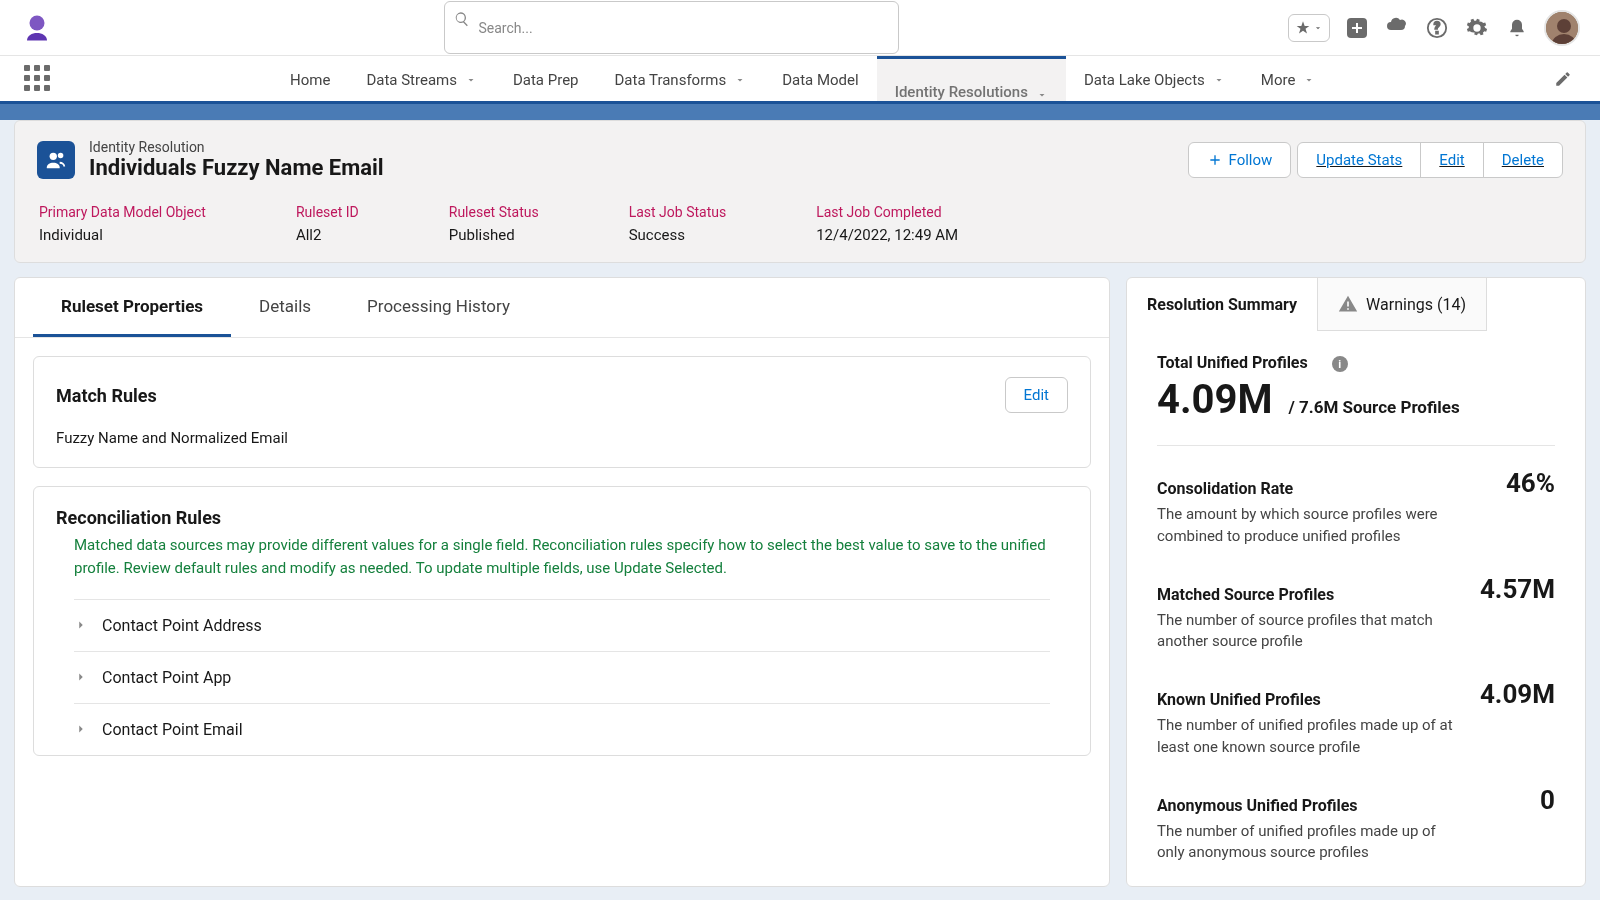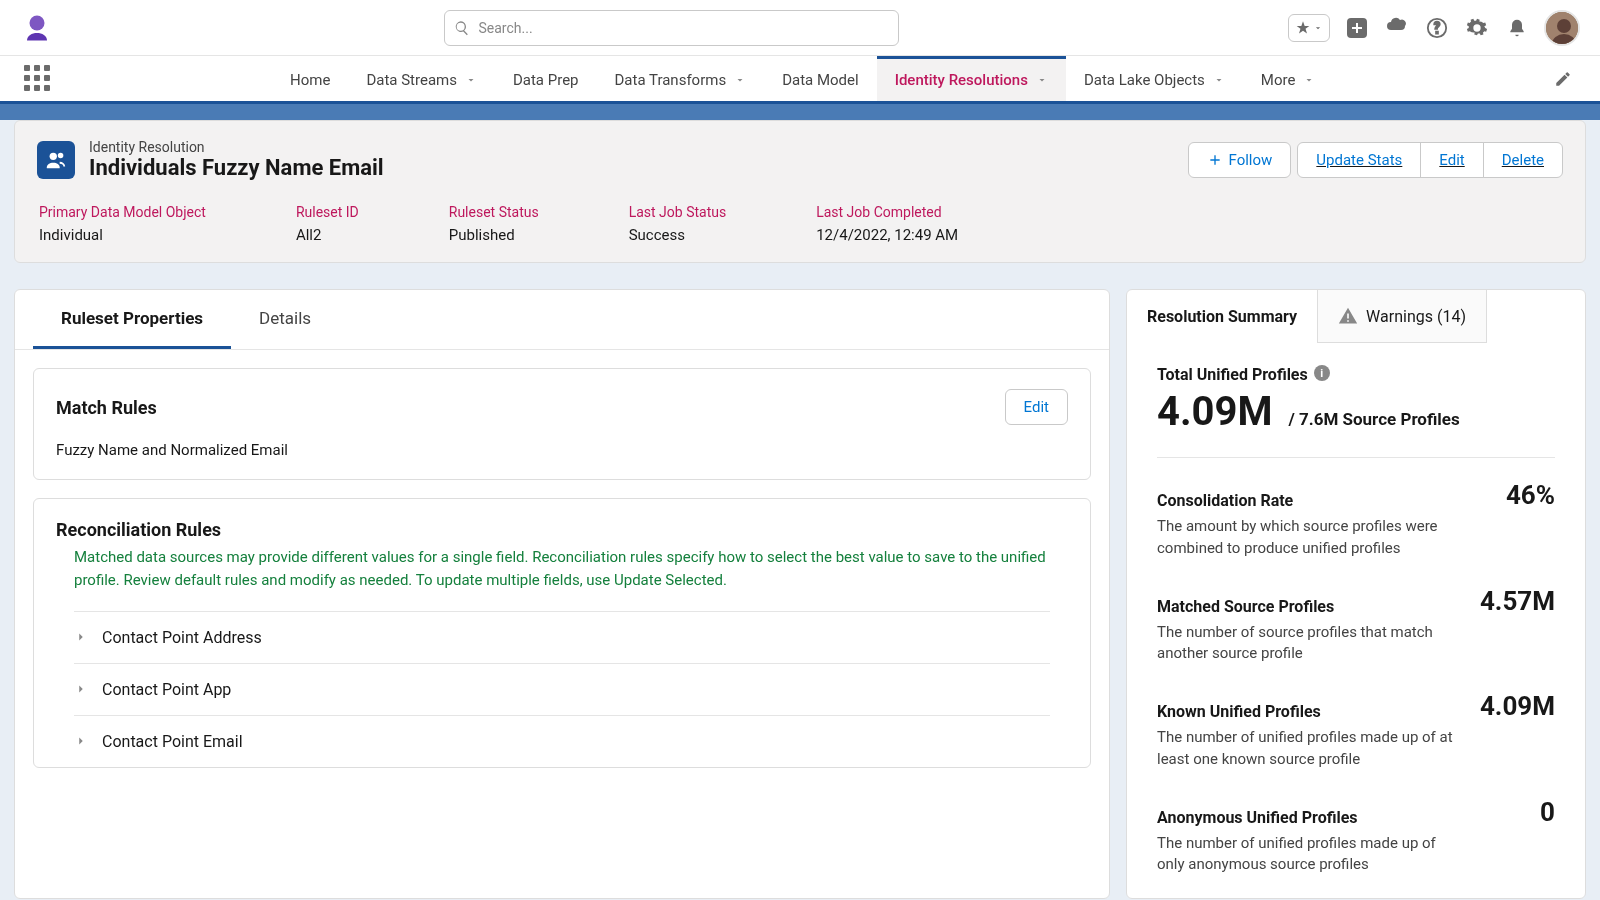--- a/index.html
+++ b/index.html
@@ -1,71 +1,71 @@
 <!DOCTYPE html>
 <html><head>
 <meta charset="utf-8">
 <style>
 *{box-sizing:border-box;margin:0;padding:0;font-family:-apple-system,BlinkMacSystemFont,"Segoe UI",Roboto,Helvetica,Arial,sans-serif;}
 body{background:#fff;width:1600px;height:900px;overflow:hidden;color:#181818;}
 .top-bar{height:56px;display:flex;align-items:center;padding:0 20px;border-bottom:1px solid #e5e5e5;}
 .logo{width:34px;height:34px;display:flex;align-items:center;justify-content:center;}
 .search-wrap{margin-left:auto;margin-right:auto;width:455px;position:relative;}
-.search-input{width:100%;height:36px;border:1px solid #c9c9c9;border-radius:6px;padding:0 12px 0 34px;font-size:14px;color:#0369a1;}
+.search-input{width:100%;height:53px;border:1px solid #c9c9c9;border-radius:6px;padding:0 12px 0 34px;font-size:14px;color:#0369a1;}
 .search-input::placeholder{color:#888;}
 .search-icon-svg{position:absolute;left:10px;top:10px;width:16px;height:16px;fill:#888;}
 .top-icons{display:flex;align-items:center;gap:14px;}
 .pill-btn{border:1px solid #c9c9c9;border-radius:6px;height:28px;display:flex;align-items:center;padding:0 6px;gap:2px;}
 .icon-btn{width:26px;height:26px;display:flex;align-items:center;justify-content:center;border-radius:4px;}
 .icon-btn svg,.pill-btn svg{fill:#6b6b6b;}
 .avatar{width:36px;height:36px;border-radius:50%;background:#8b7355;border:2px solid #e5e5e5;overflow:hidden;}
 .nav-row{height:48px;display:flex;align-items:center;padding:0 24px;border-bottom:3px solid #1b5297;position:relative;}
 .waffle{width:28px;height:28px;display:grid;grid-template-columns:repeat(3,6px);grid-template-rows:repeat(3,6px);gap:4px;}
 .waffle span{background:#6b6b6b;border-radius:1px;}
 .nav-tabs{display:flex;margin-left:220px;height:100%;}
 .nav-tab{display:flex;align-items:center;padding:0 18px;font-size:15px;color:#444;cursor:pointer;gap:8px;border-top:3px solid transparent;}
-.nav-tab.active{background:#f3f2f2;border-top:3px solid #1b5297;color:#be185d;font-weight:500;}
+.nav-tab.active{background:#f3f2f2;border-top:3px solid #1b5297;color:#737373;font-weight:500;align-items:flex-end;}
 .nav-chevron{width:12px;height:12px;fill:#888;}
 .edit-pencil{margin-left:auto;}
 .content-bg{background:linear-gradient(to bottom,#4a7bb5 0,#4a7bb5 16px,#e8eef5 16px);padding:16px 14px;height:calc(900px - 56px - 48px);overflow:auto;}
 .header-card{background:#f3f2f2;border-radius:6px;border:1px solid #ddd;padding:18px 22px;}
 .header-top{display:flex;align-items:center;}
 .header-icon{width:38px;height:38px;background:#1b5297;border-radius:6px;display:flex;align-items:center;justify-content:center;margin-right:14px;}
 .header-icon svg{fill:#fff;width:22px;height:22px;}
 .header-titles .eyebrow{font-size:14px;color:#444;}
 .header-titles .title{font-size:22px;font-weight:700;color:#181818;}
 .header-actions{margin-left:auto;display:flex;gap:0;}
 .btn{background:#fff;border:1px solid #c9c9c9;padding:8px 18px;font-size:15px;color:#0176d3;cursor:pointer;display:flex;align-items:center;gap:6px;}
 .btn.first{border-radius:6px;margin-right:6px;}
 .btn-group .btn{border-radius:0;margin-left:-1px;}
 .btn-group .btn:first-child{border-top-left-radius:6px;border-bottom-left-radius:6px;margin-left:0;}
 .btn-group .btn:last-child{border-top-right-radius:6px;border-bottom-right-radius:6px;}
 .meta-row{display:flex;gap:90px;margin-top:24px;padding-left:2px;}
 .meta-item .label{font-size:14px;color:#be185d;margin-bottom:6px;}
 .meta-item .value{font-size:15px;color:#181818;}
-.body-grid{display:grid;grid-template-columns:1fr 460px;gap:16px;margin-top:26px;}
+.body-grid{display:grid;grid-template-columns:1fr 460px;gap:16px;margin-top:14px;}
 .panel{background:#fff;border-radius:6px;border:1px solid #ddd;}
 .inner-tabs{display:flex;padding:0 18px;border-bottom:1px solid #e5e5e5;}
 .inner-tab{padding:18px 28px;font-size:17px;color:#444;cursor:pointer;border-bottom:3px solid transparent;}
 .inner-tab.active{font-weight:700;color:#181818;border-bottom-color:#1b5297;}
 .bordered-box{border:1px solid #ddd;border-radius:6px;margin:18px;padding:20px 22px;}
 .box-header{display:flex;align-items:center;margin-bottom:16px;}
 .box-title{font-size:18px;font-weight:700;}
 .box-header .btn{margin-left:auto;border-radius:6px;}
 .rule-name{font-size:15px;color:#181818;}
 .recon-desc{font-size:15px;line-height:1.55;color:#15803d;margin:6px 0 18px 18px;}
 .accordion-item{border-top:1px solid #e5e5e5;padding:16px 0;display:flex;align-items:center;gap:14px;margin:0 18px;}
 .accordion-item svg{width:14px;height:14px;fill:#888;}
 .accordion-item span{font-size:16px;}
 .side-tabs{display:flex;}
 .side-tab{padding:16px 20px;font-size:16px;border-right:1px solid #ddd;border-bottom:1px solid #ddd;cursor:pointer;display:flex;align-items:center;gap:8px;}
 .side-tab.active{font-weight:700;border-bottom:none;}
 .side-tab:not(.active){background:#fafafa;}
 .summary-body{padding:22px 30px;}
-.summary-title{font-size:16px;font-weight:700;display:flex;align-items:flex-start;gap:6px;}
+.summary-title{font-size:16px;font-weight:700;display:flex;align-items:flex-end;gap:24px;}
 .big-number{font-size:40px;font-weight:700;display:inline-block;margin-top:4px;}
 .big-suffix{font-size:17px;font-weight:700;margin-left:12px;}
 .summary-divider{border-top:1px solid #e5e5e5;margin:22px 0;}
 .stat-block{margin-bottom:26px;}
 .stat-head{display:flex;align-items:flex-end;}
 .stat-head .name{font-size:16px;font-weight:700;}
 .stat-head .val{margin-left:auto;font-size:26px;font-weight:700;}
 .stat-desc{font-size:15px;color:#444;margin-top:6px;max-width:300px;line-height:1.45;}
 .info-circle{width:16px;height:16px;border-radius:50%;background:#888;color:#fff;font-size:11px;display:inline-flex;align-items:center;justify-content:center;font-weight:700;}
 .warn-icon{width:20px;height:20px;fill:#888;}
@@ -243,20 +243,21 @@
         </div>
     </div>
   </div>
 
   <div class="body-grid">
 
     <div class="panel">
       <div class="inner-tabs">
         <div class="inner-tab active">Ruleset Properties</div>
         <div class="inner-tab">Details</div>
+        <div class="inner-tab">Processing History</div>
       </div>
 
       <div class="bordered-box">
         <div class="box-header">
           <div class="box-title">Match Rules</div>
           <button class="btn">Edit</button>
         </div>
         <div class="rule-name">Fuzzy Name and Normalized Email</div>
       </div>
 

